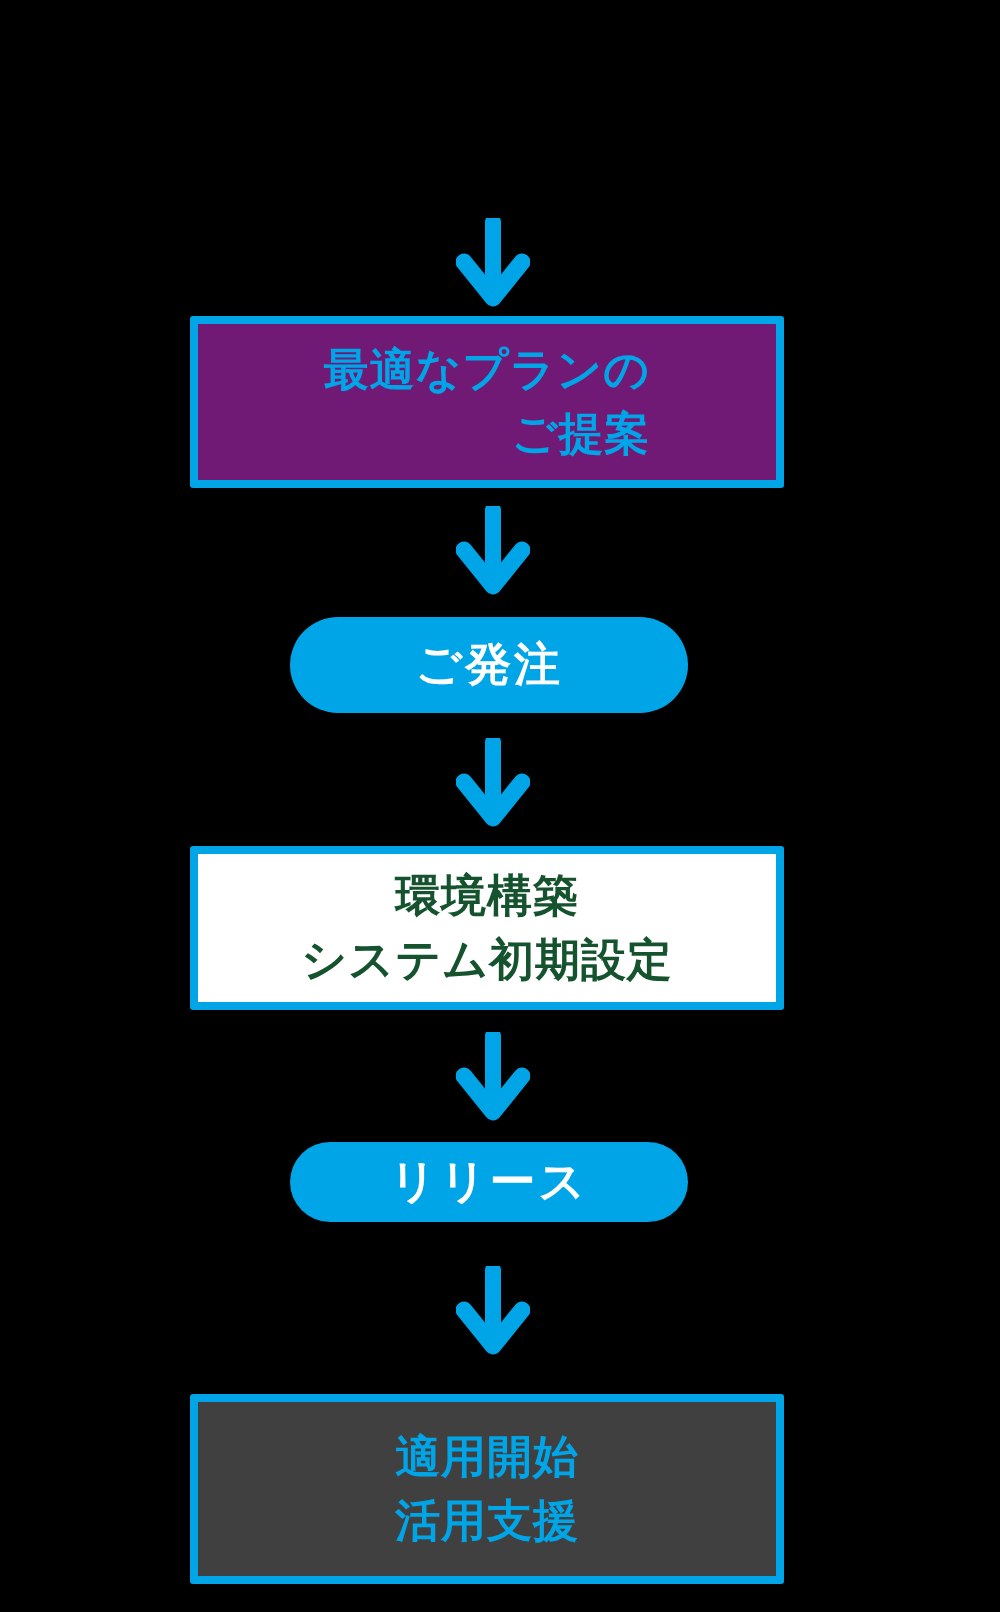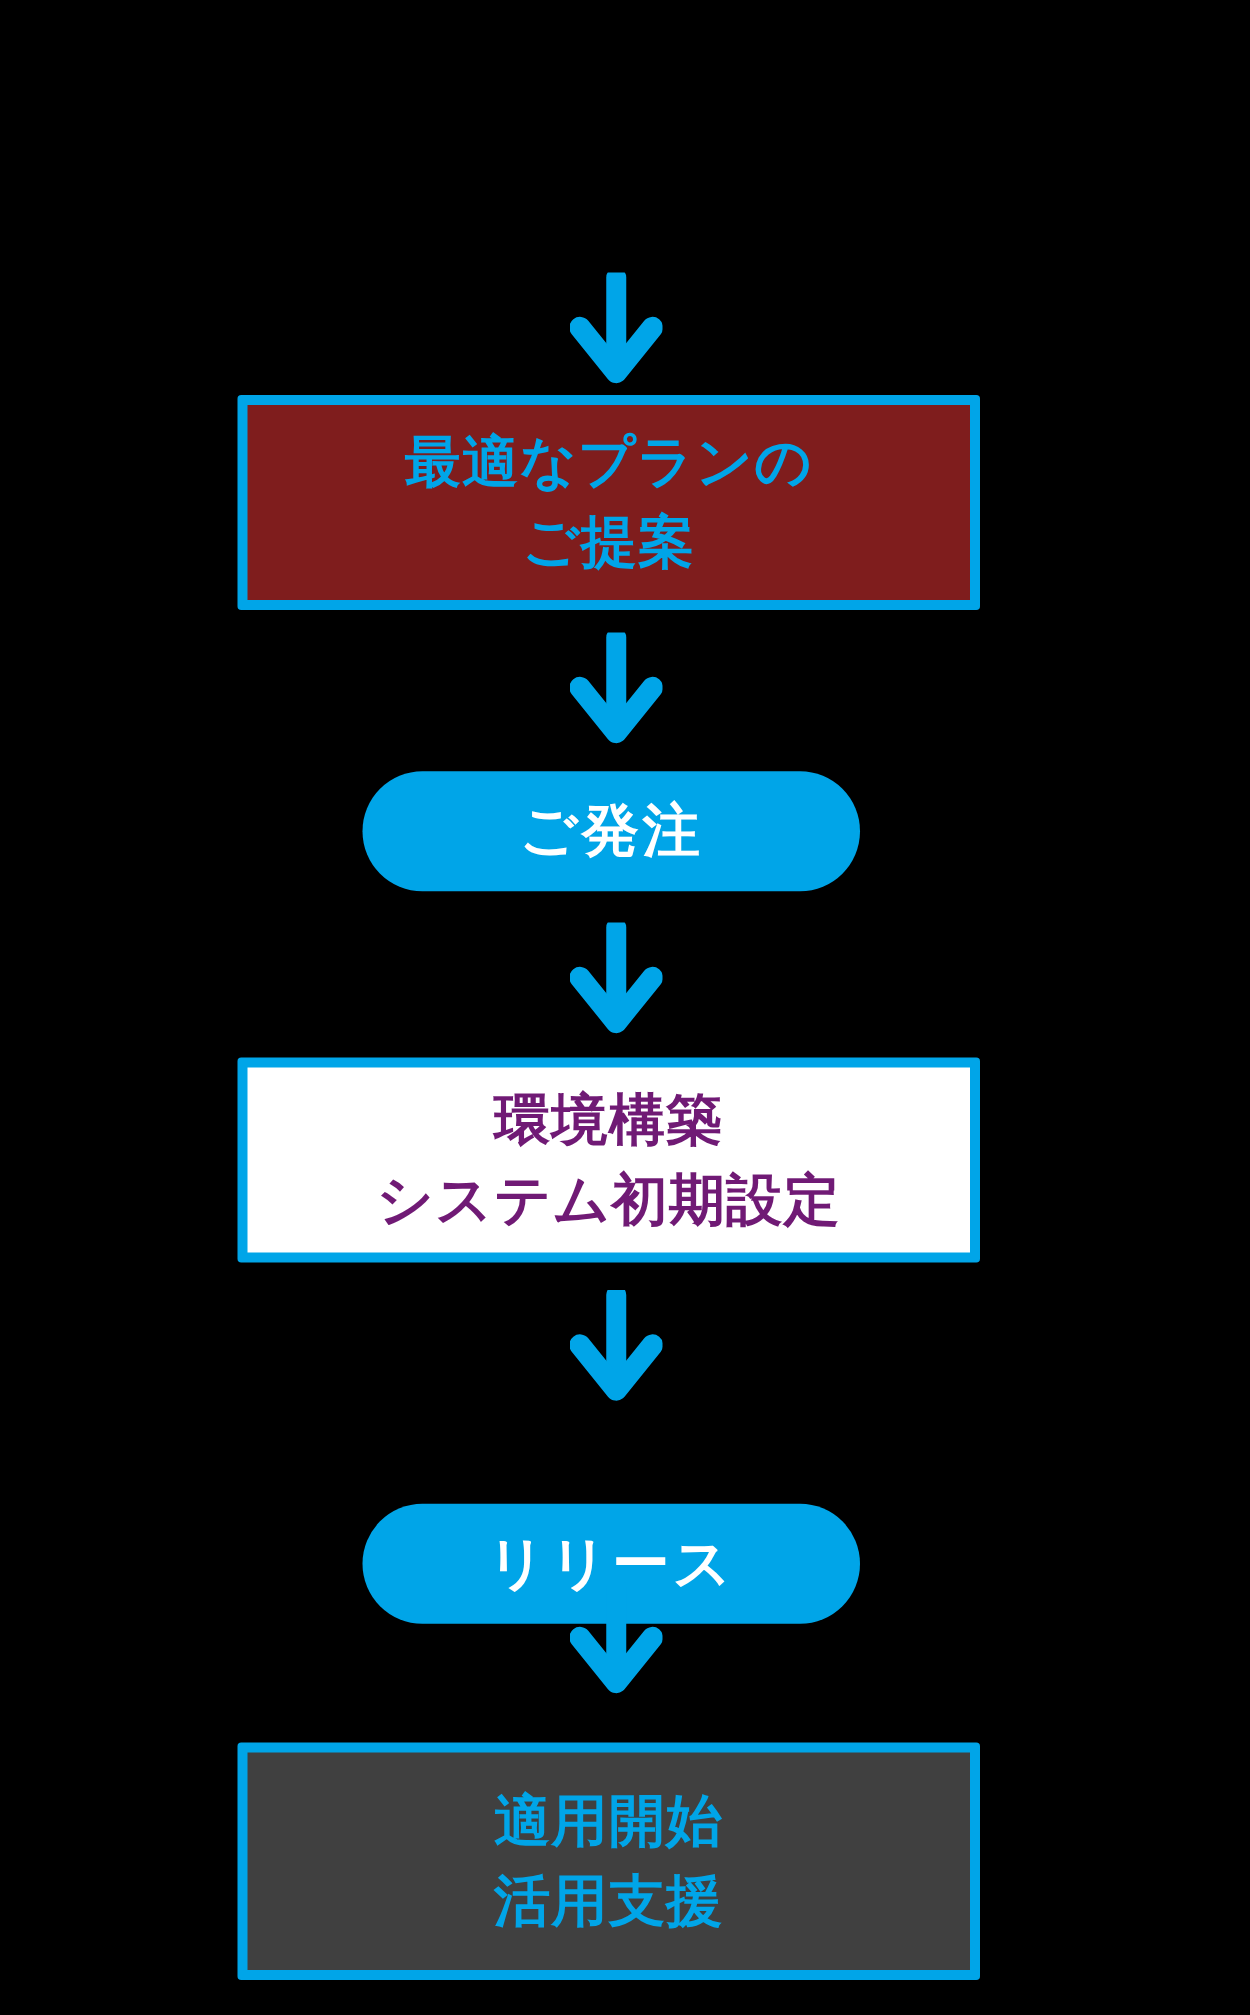--- a/index.html
+++ b/index.html
@@ -76,40 +76,40 @@
 
   
   #node-0      { left: 190px; top: 28px;   width: 594px; height: 176px; }
   #arrow-0     { left: 456px; top: 218px; }
   #node-1      { left: 190px; top: 316px;  width: 594px; height: 172px; }
   #arrow-1     { left: 456px; top: 506px; }
   #node-2      { left: 290px; top: 617px;  width: 398px; height: 96px; }
   #arrow-2     { left: 456px; top: 738px; }
   #node-3      { left: 190px; top: 846px;  width: 594px; height: 164px; }
   #arrow-3     { left: 456px; top: 1032px; }
-  #node-4      { left: 290px; top: 1203px; width: 398px; height: 96px; }
+  #node-4      { left: 290px; top: 1142px; width: 398px; height: 80px; }
   #arrow-4     { left: 456px; top: 1266px; }
   #node-5      { left: 190px; top: 1394px; width: 594px; height: 190px; }
 </style>
 </head>
 <body>
 
 <div id="flow-root" style="background: rgb(0, 0, 0);">
 
 
   <div class="connector" id="arrow-0">
     <svg viewBox="0 0 74 90" xmlns="http://www.w3.org/2000/svg" aria-hidden="true">
       <g fill="#00A5E8">
         <path d="M37 4 L37 72" stroke="#00A5E8" stroke-width="16" stroke-linecap="round" fill="none"></path>
         <path d="M8 44 L37 80 L66 44" stroke="#00A5E8" stroke-width="17" stroke-linecap="round" stroke-linejoin="round" fill="none"></path>
       </g>
     </svg>
   </div>
 
-  <div class="node step-box" id="node-1" style="background: #7f1d1d; border-color: rgb(0, 165, 232);">
+  <div class="node step-box" id="node-1" style="background: #701a75; border-color: rgb(0, 165, 232); text-align: right;">
     <span class="node-label" style="color: rgb(0, 165, 232);">最適なプランの
 ご提案</span>
   </div>
 
   <div class="connector" id="arrow-1">
     <svg viewBox="0 0 74 90" xmlns="http://www.w3.org/2000/svg" aria-hidden="true">
       <g fill="#00A5E8">
         <path d="M37 4 L37 72" stroke="#00A5E8" stroke-width="16" stroke-linecap="round" fill="none"></path>
         <path d="M8 44 L37 80 L66 44" stroke="#00A5E8" stroke-width="17" stroke-linecap="round" stroke-linejoin="round" fill="none"></path>
       </g>
@@ -123,21 +123,21 @@
   <div class="connector" id="arrow-2">
     <svg viewBox="0 0 74 90" xmlns="http://www.w3.org/2000/svg" aria-hidden="true">
       <g fill="#00A5E8">
         <path d="M37 4 L37 72" stroke="#00A5E8" stroke-width="16" stroke-linecap="round" fill="none"></path>
         <path d="M8 44 L37 80 L66 44" stroke="#00A5E8" stroke-width="17" stroke-linecap="round" stroke-linejoin="round" fill="none"></path>
       </g>
     </svg>
   </div>
 
   <div class="node step-box" id="node-3" style="background: rgb(255, 255, 255); border-color: rgb(0, 165, 232);">
-    <span class="node-label" style="color: #701a75;">環境構築
+    <span class="node-label" style="color: #14532d;">環境構築
 システム初期設定</span>
   </div>
 
   <div class="connector" id="arrow-3">
     <svg viewBox="0 0 74 90" xmlns="http://www.w3.org/2000/svg" aria-hidden="true">
       <g fill="#00A5E8">
         <path d="M37 4 L37 72" stroke="#00A5E8" stroke-width="16" stroke-linecap="round" fill="none"></path>
         <path d="M8 44 L37 80 L66 44" stroke="#00A5E8" stroke-width="17" stroke-linecap="round" stroke-linejoin="round" fill="none"></path>
       </g>
     </svg>

